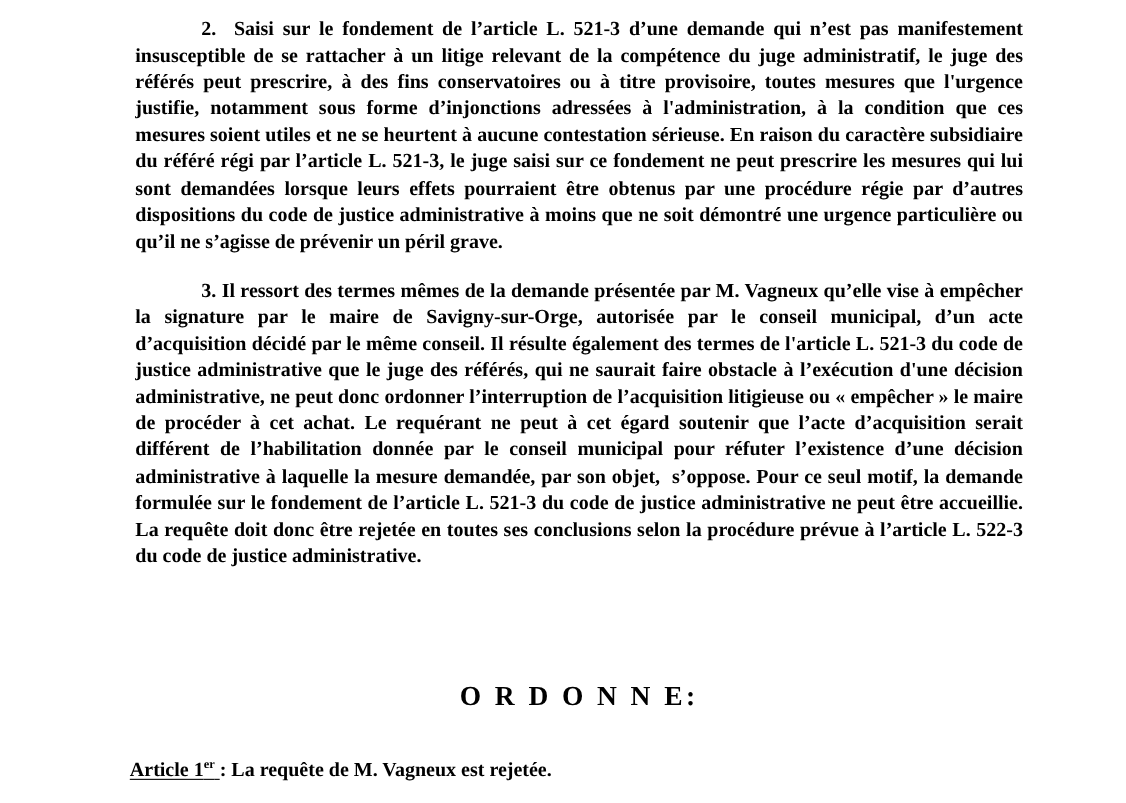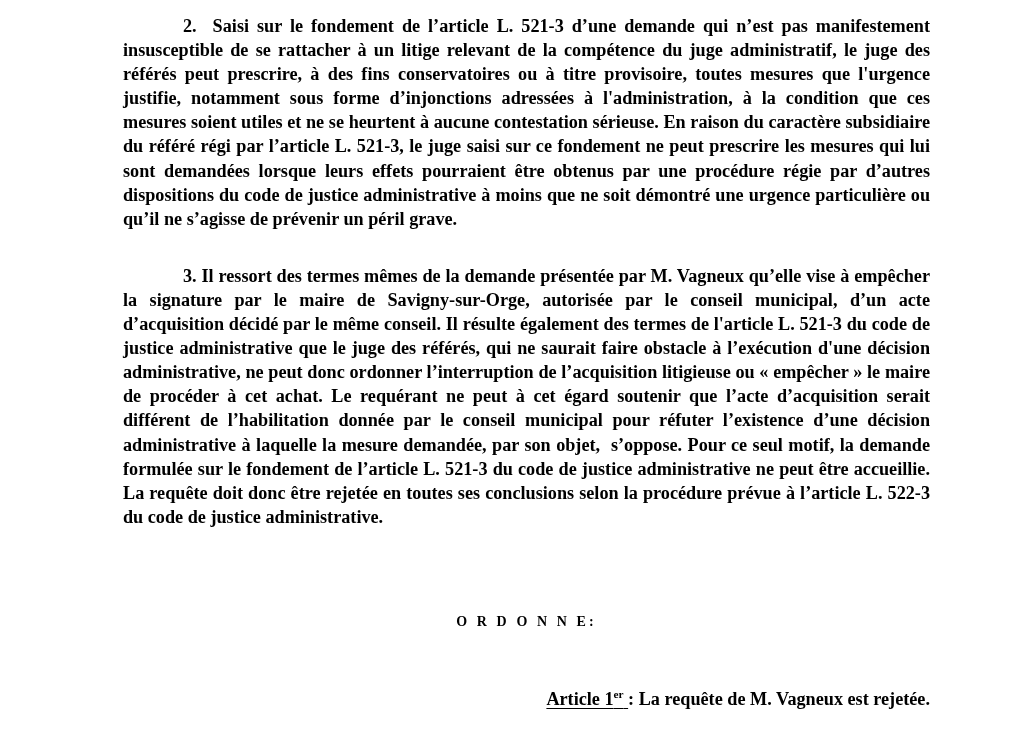--- a/index.html
+++ b/index.html
@@ -33,45 +33,46 @@
     font-size: 18.2px;
     line-height: 24.1px;
     text-align: justify;
     text-justify: inter-word;
     text-indent: 60px;
     hyphens: none;
     -webkit-hyphens: none;
     white-space: pre-wrap;
   }
   p.para.spaced {
-    margin-top: 33px;
+    margin-top: 21px;
   }
   .ordonne-wrap {
     position: absolute;
     left: 123px;
     top: 610px;
     width: 807px;
     text-align: center;
   }
   .ordonne {
-    font-size: 14px;
+    font-size: 25px;
     line-height: 24.1px;
     letter-spacing: 3.1px;
     display: inline-block;
+    margin-top: 12px;
   }
   .article-wrap {
     position: absolute;
     left: 118px;
     top: 687px;
     width: 812px;
   }
   .article-line {
     font-size: 18.2px;
     line-height: 24.1px;
-    text-align: right;
+    text-align: left;
     white-space: pre-wrap;
   }
   .art-underline {
     text-decoration: underline;
     text-underline-offset: 2.5px;
     text-decoration-thickness: 1px;
   }
   .sup {
     font-size: 0.62em;
     vertical-align: super;

